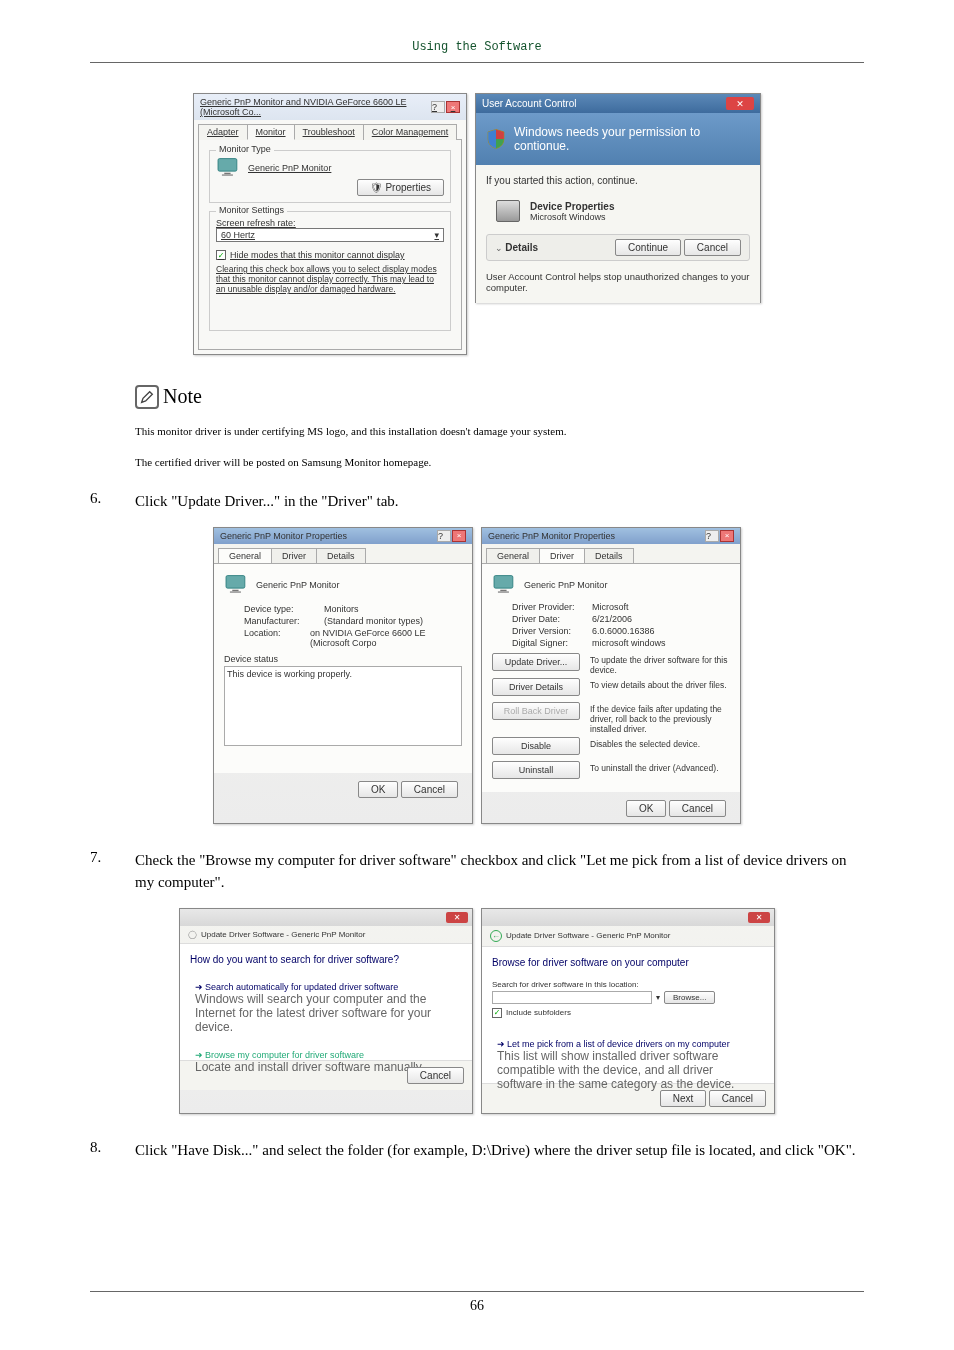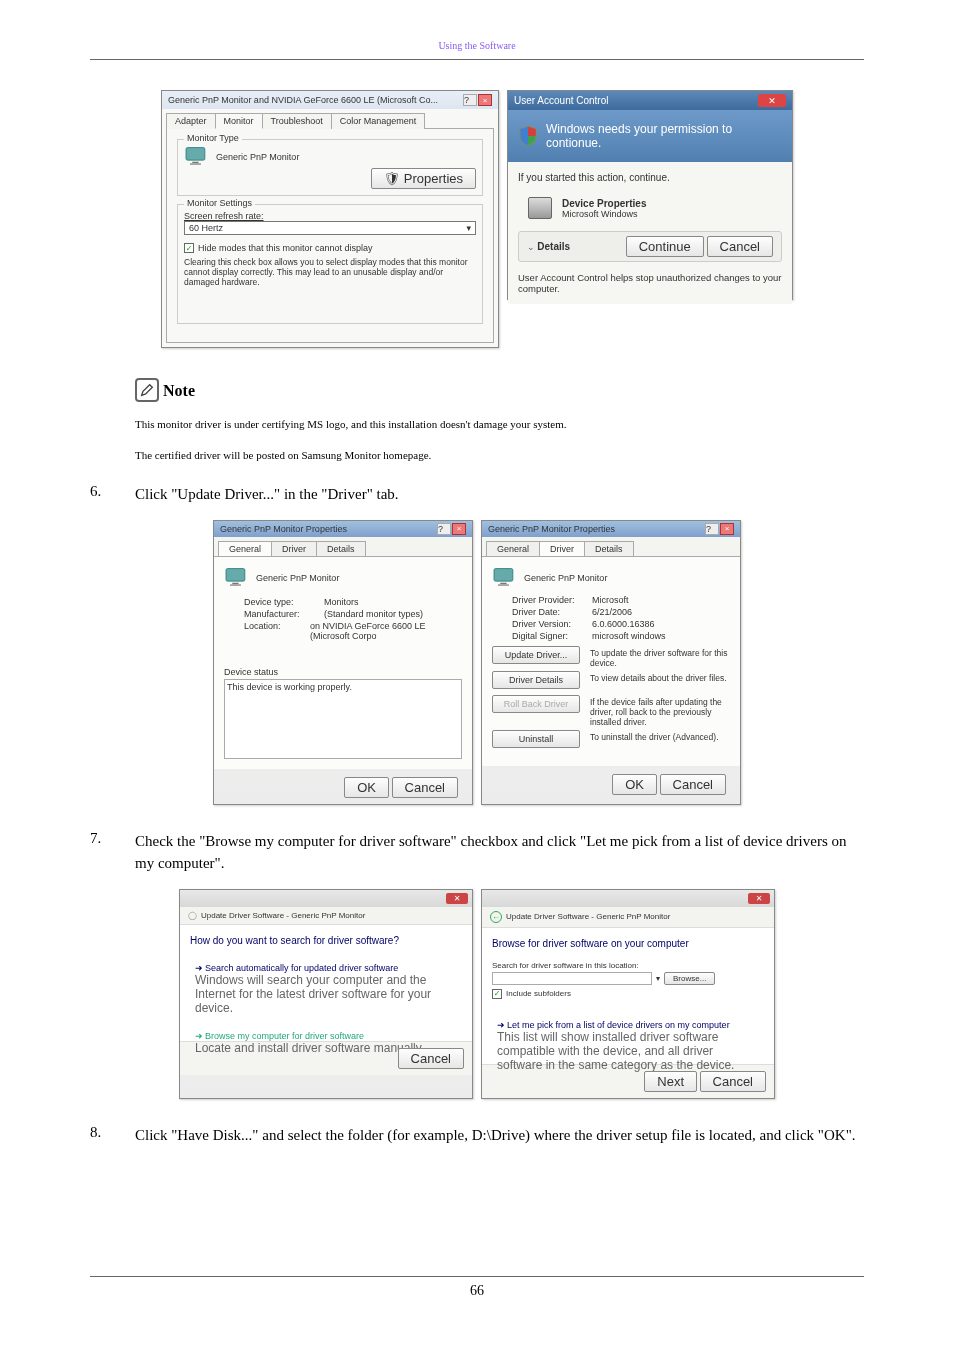--- a/index.html
+++ b/index.html
@@ -6,23 +6,24 @@
     body {
       font-family: "Times New Roman", serif;
       background: #fff;
       width: 954px;
       margin: 0 auto;
       color: #000;
       padding: 40px 90px 40px 90px;
     }
     .header-title {
       text-align: center;
-      font-size: 10px;
-      color: #8b5cf6;
+      font-size: 12px;
+      color: #14532d;
       padding-bottom: 8px;
+      font-family: Liberation Mono, monospace;
     }
     .header-rule {
       border-top: 1px solid #666;
       margin-bottom: 30px;
     }
     .screenshot-row {
       display: flex;
       gap: 8px;
       justify-content: center;
       margin: 0 auto 25px auto;
@@ -47,39 +48,39 @@
     .close-btns { display: flex; gap: 1px; }
     .close-x { width: 14px; height: 12px; border: 1px solid #a33; background: #e77; display: flex; align-items: center; justify-content: center; color: #fff; font-size: 8px; }
     .minmax { width: 14px; height: 12px; border: 1px solid #aaa; background: #eee; }
     .dialog-body { padding: 10px; background: #f8f8f6; }
     .tabs { display: flex; border-bottom: 1px solid #aaa; font-size: 9px; }
     .tab { padding: 2px 8px; border: 1px solid #aaa; border-bottom: none; background: #f4f4f0; margin-right: -1px; margin-bottom: -1px; }
     .tab.active { background: #f8f8f6; border-bottom: 1px solid #f8f8f6; position: relative; z-index: 1; }
     .tab-content { border: 1px solid #aaa; border-top: none; padding: 10px; min-height: 170px; }
     .groupbox { border: 1px solid #ccc; padding: 6px; margin-bottom: 8px; position: relative; }
     .groupbox-label { position: absolute; top: -7px; left: 6px; background: #f8f8f6; padding: 0 3px; font-size: 9px; }
-    .btn { border: 1px solid #888; background: linear-gradient(#fefefe, #e6e6e6); padding: 2px 12px; font-size: 13px; border-radius: 2px; display: inline-block; }
+    .btn { border: 1px solid #888; background: linear-gradient(#fefefe, #e6e6e6); padding: 2px 12px; font-size: 10px; border-radius: 2px; display: inline-block; }
     .btn-row { text-align: center; padding: 8px 0 6px; }
     .select-box { border: 1px solid #777; background: #fff; padding: 1px 4px; font-size: 9px; width: 100%; display: flex; justify-content: space-between; }
     .checkbox-row { display: flex; align-items: flex-start; gap: 4px; font-size: 9px; margin-top: 4px; }
     .checkbox { width: 10px; height: 10px; border: 1px solid #666; background: #fff; display: flex; align-items: center; justify-content: center; font-size: 8px; color: #0a0; flex-shrink: 0; }
     .uac-title { background: linear-gradient(#5b89b8, #3e6b9d); color: #fff; padding: 3px 6px; font-size: 10px; display: flex; justify-content: space-between; align-items: center; }
     .uac-close { width: 28px; height: 13px; background: #d44; color: #fff; display: flex; align-items: center; justify-content: center; font-size: 9px; border-radius: 2px; }
     .uac-banner { background: linear-gradient(#6d9ac9, #5180b0); color: #fff; padding: 12px 10px; font-size: 12px; display: flex; align-items: center; gap: 8px; }
     .shield { width: 20px; height: 22px; display: inline-block; }
     .shield svg { width: 20px; height: 22px; }
     .uac-body { padding: 10px; background: #f6f6f2; font-size: 10px; }
     .device-icon { width: 24px; height: 22px; background: linear-gradient(#ddd,#999); border: 1px solid #666; display: inline-block; border-radius: 2px; }
     .details-row { background: #eeeeea; border: 1px solid #ccc; padding: 4px 8px; display: flex; justify-content: space-between; align-items: center; margin-top: 8px; border-radius: 3px; }
     .chev { color: #666; font-size: 9px; }
 
     .note-section { margin: 30px 0 18px 45px; }
     .note-icon { width: 24px; height: 24px; border: 2px solid #666; border-radius: 4px; display: inline-flex; align-items: center; justify-content: center; vertical-align: middle; }
     .note-icon svg { width: 16px; height: 16px; }
-    .note-label { font-weight: bold; font-size: 16px; vertical-align: -2px; }
+    .note-label { font-weight: normal; font-size: 20px; vertical-align: -2px; }
     .note-text { margin: 14px 0 0 0; font-size: 11px; line-height: 1.5; }
 
     .step { display: flex; margin: 20px 0 14px 0; font-size: 15px; }
     .step-num { width: 45px; flex-shrink: 0; }
     .step-text { flex: 1; line-height: 1.5; }
 
     .prop-dialog { width: 260px; }
     .prop-title { background: linear-gradient(#a0c0e0, #80a0cc); color: #333; padding: 2px 6px; font-size: 9px; display: flex; justify-content: space-between; align-items: center; }
     .prop-body { padding: 0; }
     .prop-tabs { display: flex; background: #f4f4f0; padding-top: 4px; padding-left: 4px; }
@@ -114,21 +115,21 @@
     .footer-rule { border-top: 1px solid #666; margin-top: 4px; }
   </style>
 </head>
 <body>
 
 <div class="header-title">Using the Software</div>
 <div class="header-rule"></div>
 
 <div class="screenshot-row">
 
-  <div class="dialog" style="width:338px;">
+  <div class="dialog" style="width:274px;text-decoration:underline;">
     <div class="dialog-title">
       <span>Generic PnP Monitor and NVIDIA GeForce 6600 LE (Microsoft Co...</span>
       <span class="close-btns">
         <span class="minmax">?</span>
         <span class="close-x">×</span>
       </span>
     </div>
     <div class="dialog-body" style="padding:4px;">
       <div class="tabs">
         <div class="tab">Adapter</div>
@@ -253,21 +254,21 @@
             </div>
           <div class="kv-row">
               <span class="k">Manufacturer:</span>
               <span>(Standard monitor types)</span>
             </div>
           <div class="kv-row">
               <span class="k">Location:</span>
               <span>on NVIDIA GeForce 6600 LE (Microsoft Corpo</span>
             </div>
         </div>
-        <div style="margin-top:26px;">Device status</div>
+        <div style="margin-top:6px;">Device status</div>
         <div class="status-box">
           <span>This device is working properly.</span>
         </div>
       </div>
       <div class="btn-row" style="text-align:right;padding-right:14px;">
         <span class="btn">OK</span>
         <span class="btn">Cancel</span>
       </div>
     </div>
   </div>
@@ -319,20 +320,24 @@
           </div>
         <div class="driver-row">
             <span class="driver-btn">Driver Details</span>
             <span class="driver-desc">To view details about the driver files.</span>
           </div>
         <div class="driver-row">
             <span class="driver-btn disabled">Roll Back Driver</span>
             <span class="driver-desc">If the device fails after updating the driver, roll back to the previously installed driver.</span>
           </div>
         <div class="driver-row">
+            <span class="driver-btn">Disable</span>
+            <span class="driver-desc">Disables the selected device.</span>
+          </div>
+        <div class="driver-row">
             <span class="driver-btn">Uninstall</span>
             <span class="driver-desc">To uninstall the driver (Advanced).</span>
           </div>
       </div>
       <div class="btn-row" style="text-align:right;padding-right:14px;">
         <span class="btn">OK</span>
         <span class="btn">Cancel</span>
       </div>
     </div>
   </div>

